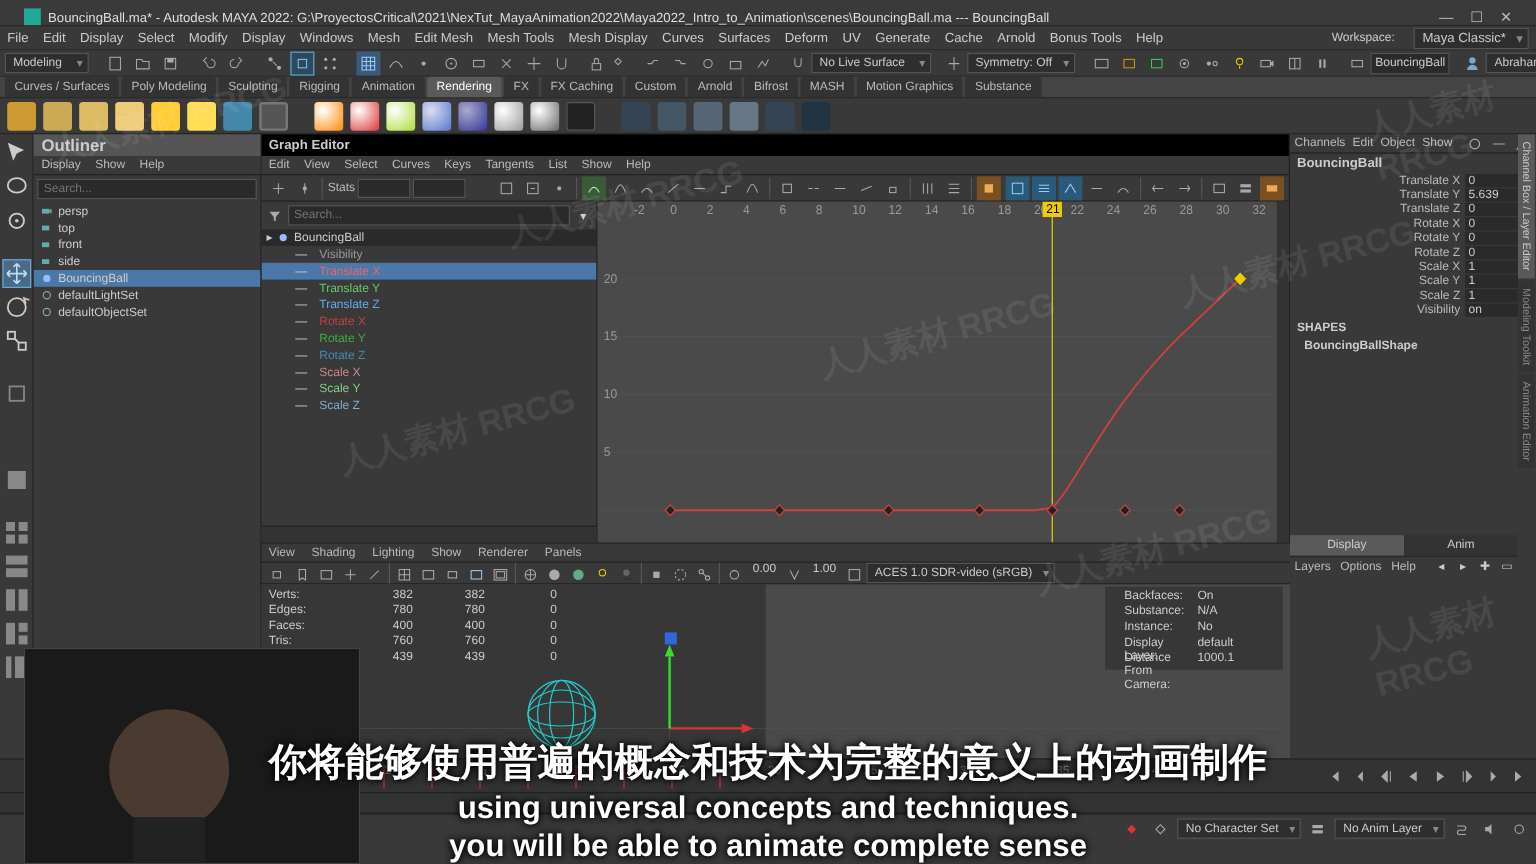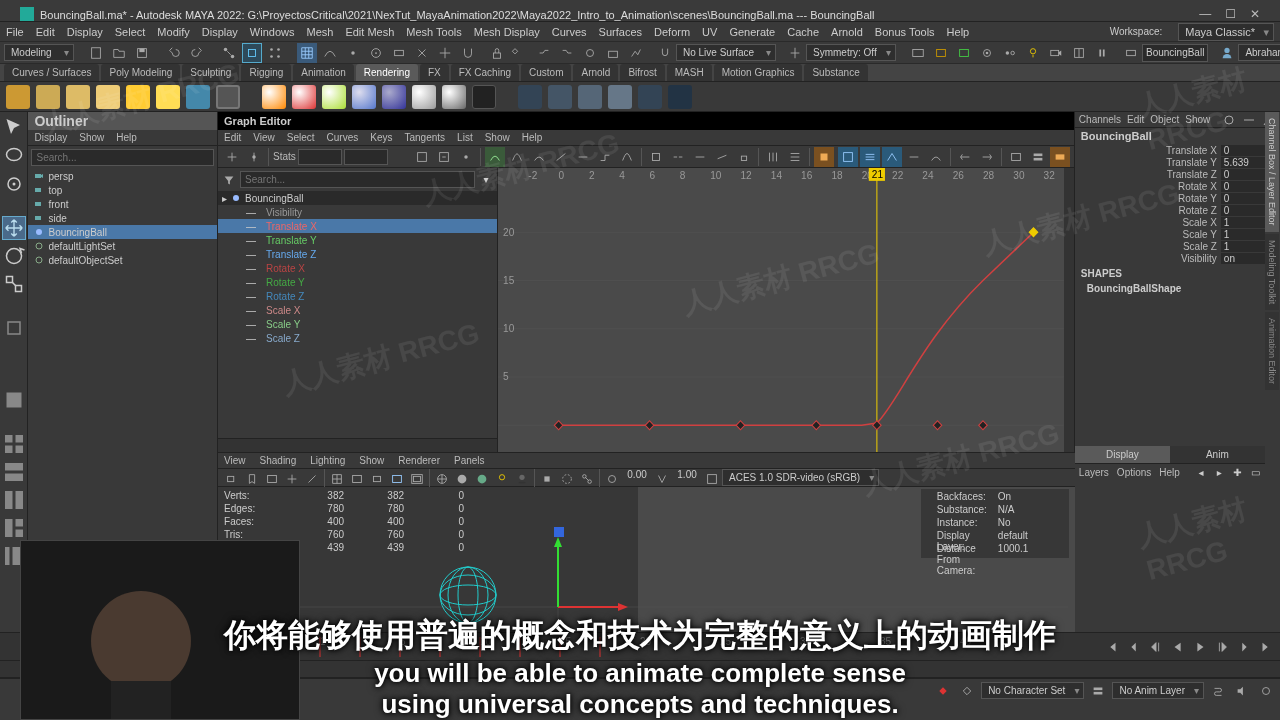--- a/index.html
+++ b/index.html
@@ -1204,22 +1204,22 @@
 <div class="timeline-section">
   <div class="webcam">
     <svg width="100%" height="100%">
         <rect width="100%" height="100%" fill="#1a1a1a"></rect>
         <circle cx="120" cy="100" r="50" fill="#4a3a30"></circle>
         <rect x="90" y="140" width="60" height="40" fill="#222"></rect>
       </svg>
   </div>
   <div class="subtitle-overlay">
     <div class="subtitle-cn">你将能够使用普遍的概念和技术为完整的意义上的动画制作</div>
+    <div class="subtitle-en">using universal concepts and techniques.</div>
     <div class="subtitle-en">you will be able to animate complete sense</div>
-    <div class="subtitle-en">using universal concepts and techniques.</div>
   </div>
 
   <div class="timeline-row" style="background:#333;position:relative">
     <svg width="100%" height="100%" style="position:absolute;left:0;top:0">
       <g stroke="#d33" stroke-width="1">
         <line x1="320" y1="4" x2="320" y2="24"></line>
           <line x1="360" y1="4" x2="360" y2="24"></line>
         <line x1="400" y1="4" x2="400" y2="24"></line>
           <line x1="440" y1="4" x2="440" y2="24"></line>
         <line x1="480" y1="4" x2="480" y2="24"></line>

